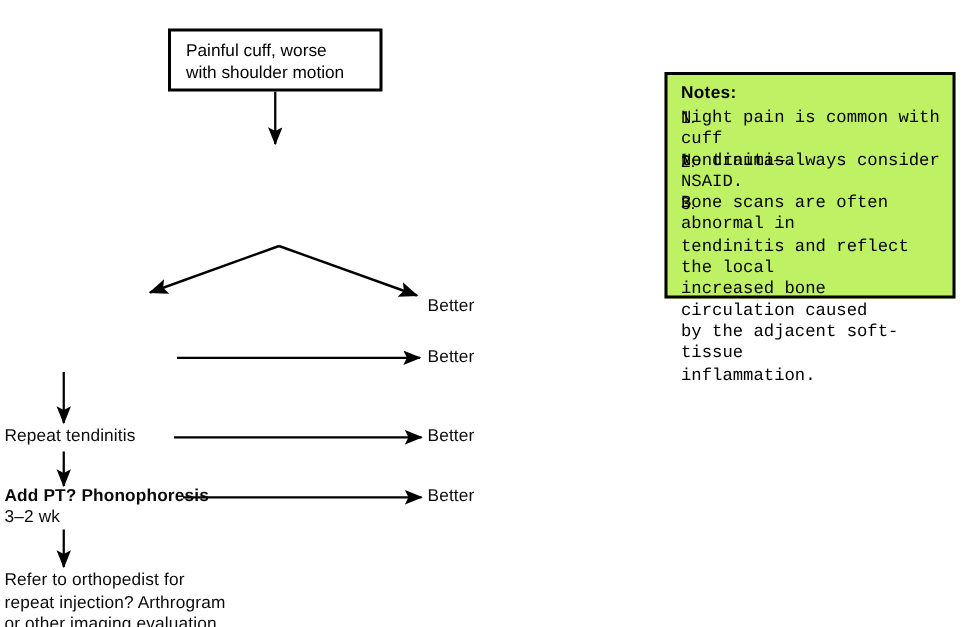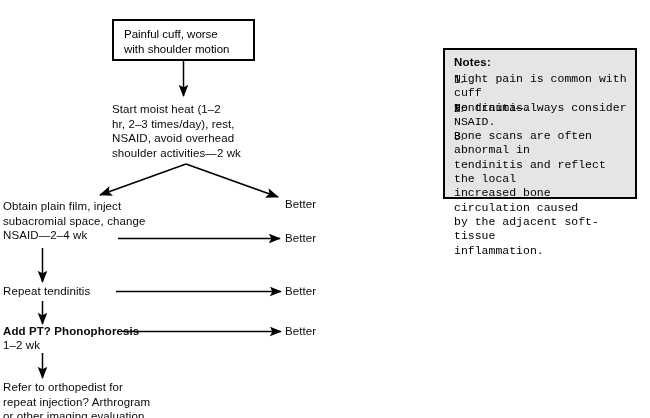--- a/index.html
+++ b/index.html
@@ -55,21 +55,21 @@
 
   
   #notes-box {
     position: absolute;
     left: 443px;
     top: 32px;
     width: 194px;
     height: 151px;
     border: 2.5px solid #000;
     box-sizing: border-box;
-    background: #e5e5e5;
+    background: #bef264;
   }
   #notes-title {
     position: absolute;
     left: 9px;
     top: 6px;
     font-size: 11.5px;
     font-weight: bold;
     letter-spacing: 0.2px;
   }
   .note-row {
@@ -132,33 +132,26 @@
     <line x1="122" y1="315.5" x2="281" y2="315.5" stroke="#000" stroke-width="1.5" marker-end="url(#ah)"></line>
 
     <line x1="42.5" y1="337" x2="42.5" y2="362" stroke="#000" stroke-width="1.5" marker-end="url(#ahv)"></line>
   </svg>
 
   <div id="top-box">
     <div class="box-text">Painful cuff, worse
 with shoulder motion</div>
   </div>
 
-  <div class="txt" style="left:112px; top:86px;">Start moist heat (1–2
-hr, 2–3 times/day), rest,
-NSAID, avoid overhead
-shoulder activities—2 wk</div>
 
-  <div class="txt" style="left:3px; top:183px;">Obtain plain film, inject
-subacromial space, change
-NSAID—2–4 wk</div>
 
   <div class="txt" style="left:3px; top:268px;">Repeat tendinitis</div>
 
   <div class="txt" style="left:3px; top:308px;font-weight:bold;">Add PT? Phonophoresis</div>
-  <div class="txt" style="left:3px; top:322px;">1–2 wk</div>
+  <div class="txt" style="left:3px; top:322px;">3–2 wk</div>
 
   <div class="txt" style="left:3px; top:364px;">Refer to orthopedist for
 repeat injection? Arthrogram
 or other imaging evaluation
 for surgical lesion?</div>
 
   <div class="txt" style="left:285px; top:181px;">Better</div>
   <div class="txt" style="left:285px; top:215px;">Better</div>
   <div class="txt" style="left:285px; top:268px;">Better</div>
   <div class="txt" style="left:285px; top:308px;">Better</div>

